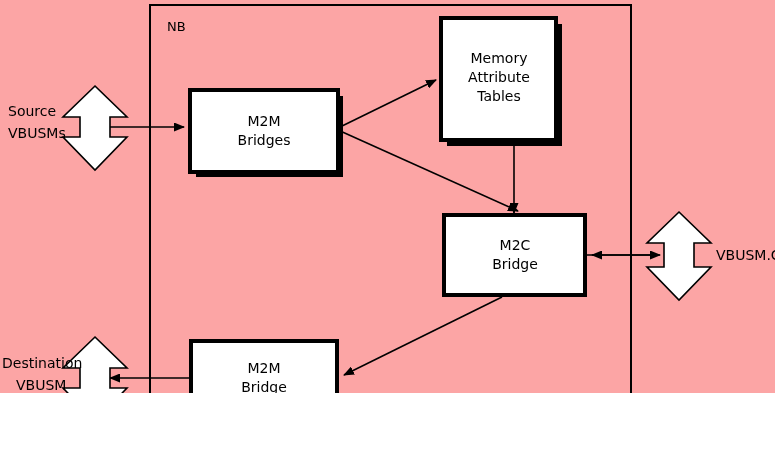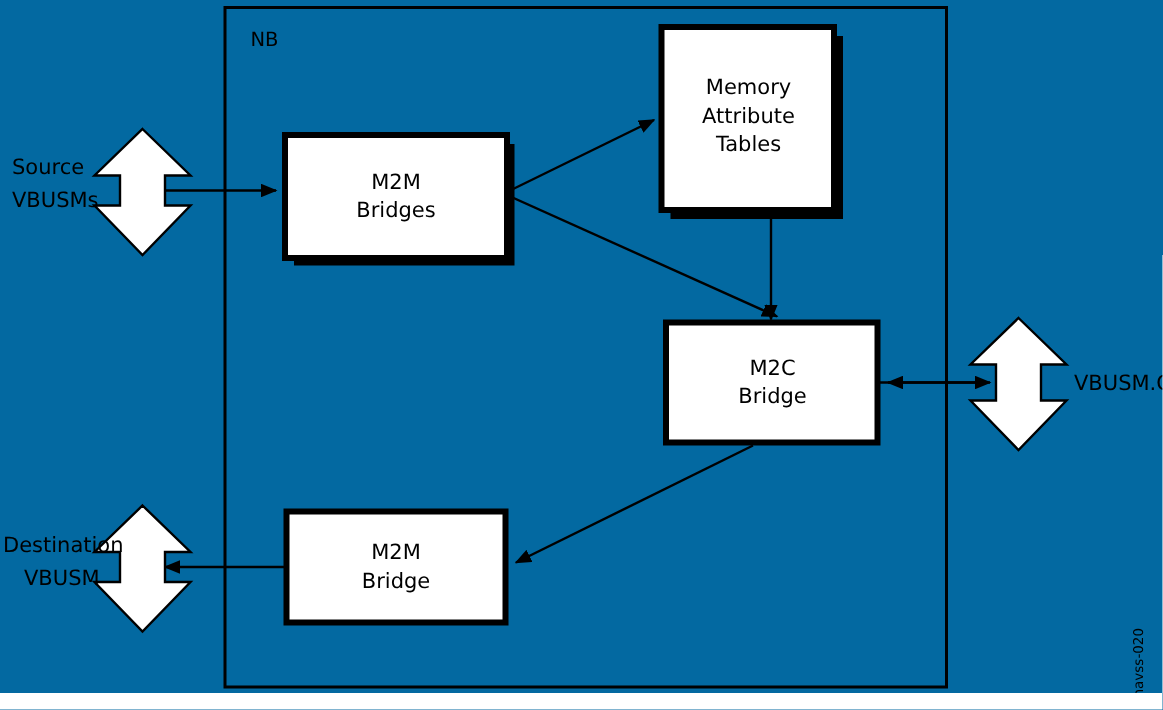--- a/index.html
+++ b/index.html
@@ -7,22 +7,22 @@
     margin: 0;
     padding: 0;
     background: #ffffff;
   }
   body {
     font-family: "DejaVu Sans", "Liberation Sans", sans-serif;
   }
   #canvas {
     position: relative;
     width: 775px;
-    height: 462px;
-    background: #0369a1;
+    height: 393px;
+    background: #fca5a5;
     overflow: hidden;
   }
   #diagram-svg {
     position: absolute;
     left: 0;
     top: 0;
     width: 775px;
     height: 473px;
   }
   .box-text {

